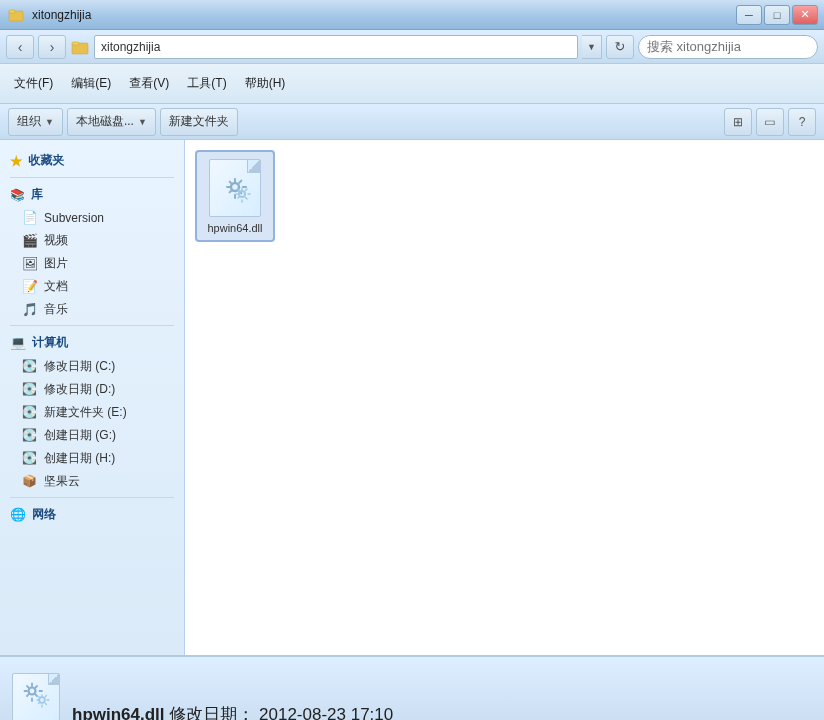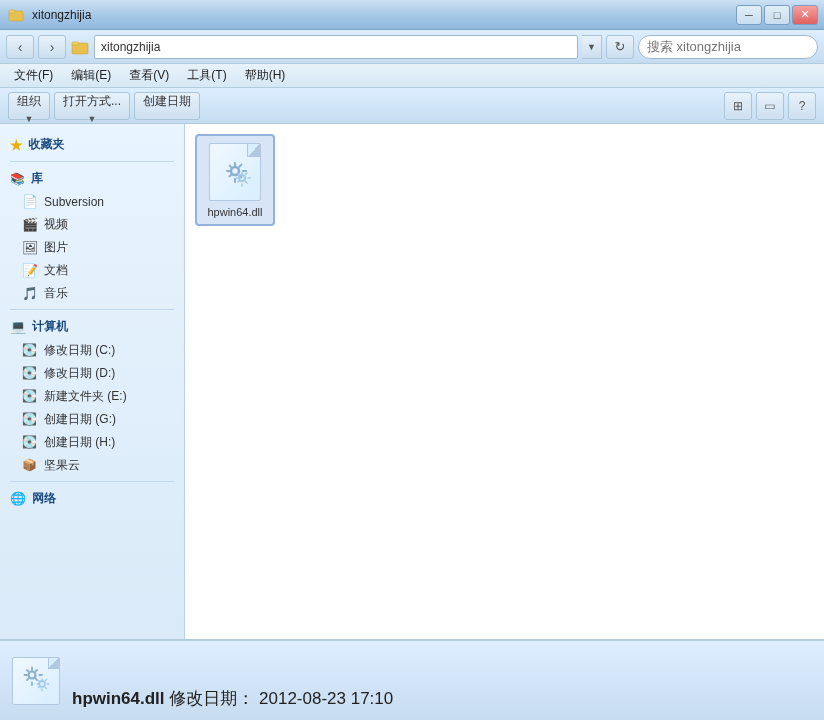--- a/index.html
+++ b/index.html
@@ -122,21 +122,21 @@
       border: none;
       border-left: 1px solid #a0b8cc;
       cursor: pointer;
       display: flex; align-items: center; justify-content: center;
       font-size: 12px; color: #555;
     }
 
     
     .menu-bar {
       background: linear-gradient(to bottom, #e8f2fa, #d5e8f5);
-      height: 24px;
+      height: 40px;
       display: flex;
       align-items: center;
       padding: 0 6px;
       gap: 2px;
       border-bottom: 1px solid #b0ccdd;
     }
     .menu-item {
       padding: 2px 8px;
       font-size: 12px;
       color: #222;
@@ -154,22 +154,22 @@
       gap: 4px;
       border-bottom: 1px solid #b0ccdd;
     }
     .tool-btn {
       height: 28px;
       background: linear-gradient(to bottom, #e8f2fa, #ccdff0);
       border: 1px solid #aac4d8;
       border-radius: 3px;
       cursor: pointer;
       display: flex; align-items: center; gap: 4px;
-      padding: 0 8px;
-      font-size: 12px; color: #333; flex-direction: column;
+      padding: 12px 8px;
+      font-size: 12px; color: #333;
     }
     .tool-btn .arrow { font-size: 9px; color: #555; }
     .toolbar-spacer { flex: 1; }
     .view-btn {
       width: 28px; height: 28px;
       background: linear-gradient(to bottom, #e8f2fa, #ccdff0);
       border: 1px solid #aac4d8;
       border-radius: 3px;
       cursor: pointer;
       display: flex; align-items: center; justify-content: center;
@@ -360,25 +360,25 @@
   <span class="menu-item">工具(T)</span>
   <span class="menu-item">帮助(H)</span>
 </div>
 
 <div class="toolbar">
   <div class="tool-btn">
     <span>组织</span>
     <span class="arrow">▼</span>
   </div>
   <div class="tool-btn">
-    <span>打开方式...</span>
+    <span>本地磁盘...</span>
     <span class="arrow">▼</span>
   </div>
   <div class="tool-btn">
-    <span>创建日期</span>
+    <span>新建文件夹</span>
   </div>
   <div class="toolbar-spacer"></div>
   <div class="view-btn">⊞</div>
   <div class="view-btn">▭</div>
   <div class="view-btn">?</div>
 </div>
 
 <div class="main-content">
 
   <div class="sidebar">

